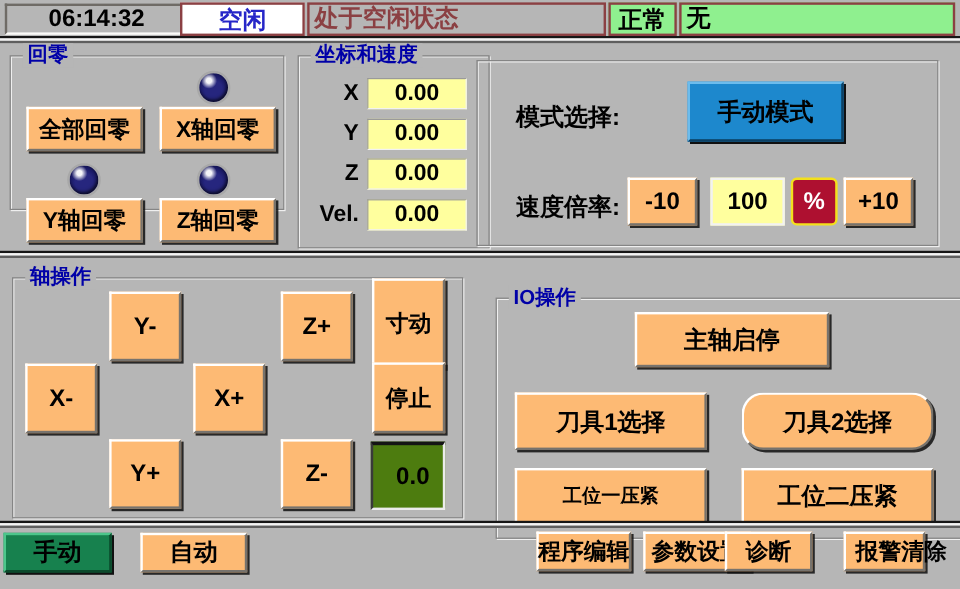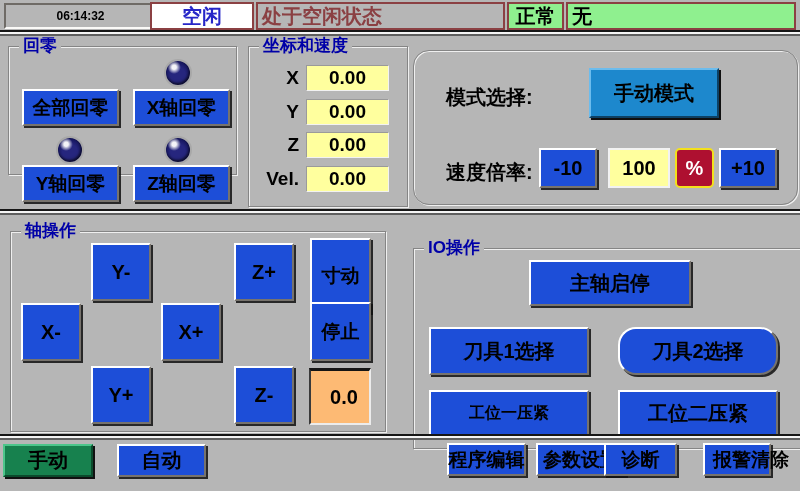--- a/index.html
+++ b/index.html
@@ -10,21 +10,21 @@
     font-family:"Liberation Sans", sans-serif;
     overflow:hidden;
   }
   .abs { position:absolute; }
   .flexc { display:flex; align-items:center; justify-content:center; }
 
   
   .btn {
     position:absolute;
     display:flex; align-items:center; justify-content:center;
-    background:#1d4ed8;
+    background:#fdba74;
     color:#000; font-weight:bold; font-size:19px;
     border:2px solid;
     border-color:#ffffff #77736d #77736d #ffffff;
     box-shadow:2px 2px 0 rgba(15,15,15,.85);
     cursor:pointer;
     white-space:nowrap;
   }
   .btn-blue {
     background:#1d88cd;
     border-color:#6cbced #0c4165 #0c4165 #6cbced;
@@ -61,21 +61,21 @@
   .yellow-box {
     position:absolute;
     background:#ffff9e;
     border:1px solid;
     border-color:#9a9a9a #f2f2f2 #f2f2f2 #9a9a9a;
     display:flex; align-items:center; justify-content:center;
     font-weight:bold; font-size:19px; color:#000;
   }
   .green-box {
     position:absolute;
-    background:#fdba74;
+    background:#4d7c0f;
     border-top:3px solid #141414;
     border-left:2px solid #3a3a3a;
     border-right:2px solid #ececec;
     border-bottom:2px solid #ececec;
     display:flex; align-items:center; justify-content:center;
     font-weight:bold; font-size:20px; color:#000;padding-left:8px;
   }
   .percent-box {
     position:absolute;
     background:#ae1030;
@@ -104,21 +104,21 @@
     box-shadow:0 -2px 0 #161616;
   }
 
   .label-text { position:absolute; color:#000; font-weight:bold; font-size:20px; white-space:nowrap; }
   .axis-label { font-weight:bold; font-size:19px; color:#000; text-align:right; }
 </style>
 </head>
 <body>
 
 <div class="abs" style="left:0;top:0;width:800px;height:31px;">
-  <div class="abs sunken flexc" style="left:4px;top:3px;width:153px;height:26px;font-weight:bold;font-size:12px;">06:14:32</div>
+  <div class="abs sunken flexc" style="left:4px;top:3px;width:153px;height:26px;font-weight:bold;font-size:20px;">06:14:32</div>
   <div class="abs maroon-box flexc" style="left:150px;top:2px;width:104px;height:28px;background:#ffffff;color:#2626c8;font-weight:bold;font-size:20px;">空闲</div>
   <div class="abs maroon-box" style="left:256px;top:2px;width:249px;height:28px;color:#8b4043;font-weight:bold;font-size:20px;line-height:24px;padding-left:4px;">处于空闲状态</div>
   <div class="abs maroon-box flexc" style="left:507px;top:2px;width:57px;height:28px;background:#8ff08f;font-weight:bold;font-size:20px;">正常</div>
   <div class="abs maroon-box" style="left:566px;top:2px;width:230px;height:28px;background:#8ff08f;font-weight:bold;font-size:20px;line-height:24px;padding-left:4px;">无</div>
 </div>
 
 <div class="divider" style="top:32px;"></div>
 
 <div class="groupbox" style="left:8px;top:46px;width:229px;height:129px;">
   <div class="group-title">回零</div>
@@ -140,39 +140,39 @@
   <div class="abs axis-label" style="left:0;top:54px;width:50px;">Y</div>
   <div class="yellow-box" style="left:57px;top:52px;width:83px;height:26px;">0.00</div>
 
   <div class="abs axis-label" style="left:0;top:87px;width:50px;">Z</div>
   <div class="yellow-box" style="left:57px;top:85px;width:83px;height:26px;">0.00</div>
 
   <div class="abs axis-label" style="left:0;top:121px;width:50px;">Vel.</div>
   <div class="yellow-box" style="left:57px;top:119px;width:83px;height:26px;">0.00</div>
 </div>
 
-<div class="groupbox" style="left:413px;top:50px;width:385px;height:155px;border-radius:16px;">
+<div class="groupbox" style="left:397px;top:50px;width:385px;height:155px;">
   <div class="label-text" style="left:32px;top:33px;">模式选择:</div>
   <button class="btn btn-blue" style="left:175px;top:17px;width:130px;height:50px;">手动模式</button>
 
   <div class="label-text" style="left:32px;top:108px;">速度倍率:</div>
   <button class="btn" style="left:125px;top:97px;width:58px;height:40px;font-size:20px;">-10</button>
   <div class="yellow-box" style="left:194px;top:97px;width:62px;height:40px;border:2px solid #f2f2f2;font-size:20px;">100</div>
   <div class="percent-box" style="left:261px;top:97px;width:39px;height:40px;">%</div>
   <button class="btn" style="left:305px;top:97px;width:58px;height:40px;font-size:20px;">+10</button>
 </div>
 
 <div class="divider" style="top:211px;"></div>
 
 <div class="groupbox" style="left:10px;top:231px;width:376px;height:201px;">
   <div class="group-title">轴操作</div>
 
   <button class="btn" style="left:80px;top:11px;width:60px;height:58px;font-size:20px;">Y-</button>
   <button class="btn" style="left:223px;top:11px;width:60px;height:58px;font-size:20px;">Z+</button>
-  <button class="btn" style="left:299px;top:6px;width:61px;height:75px;">寸动</button>
+  <button class="btn" style="left:299px;top:0;width:61px;height:75px;">寸动</button>
 
   <button class="btn" style="left:10px;top:71px;width:60px;height:58px;font-size:20px;">X-</button>
   <button class="btn" style="left:150px;top:71px;width:60px;height:58px;font-size:20px;">X+</button>
   <button class="btn" style="left:299px;top:70px;width:61px;height:59px;">停止</button>
 
   <button class="btn" style="left:80px;top:134px;width:60px;height:58px;font-size:20px;">Y+</button>
   <button class="btn" style="left:223px;top:134px;width:60px;height:58px;font-size:20px;">Z-</button>
   <div class="green-box" style="left:298px;top:136px;width:62px;height:57px;">0.0</div>
 </div>
 

